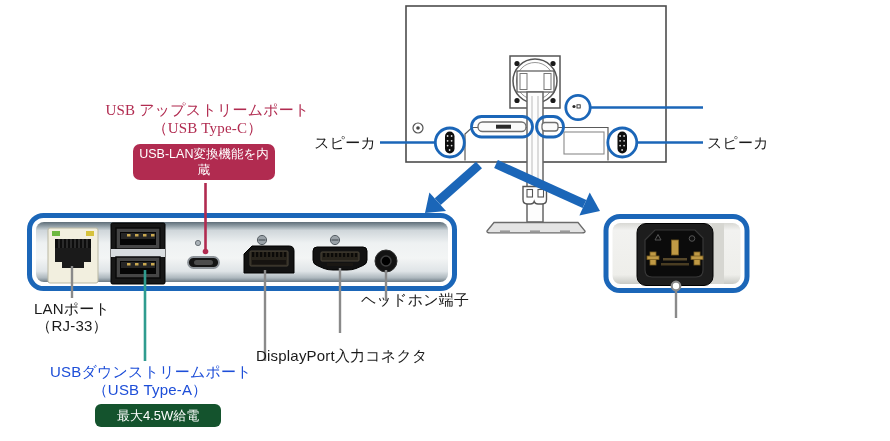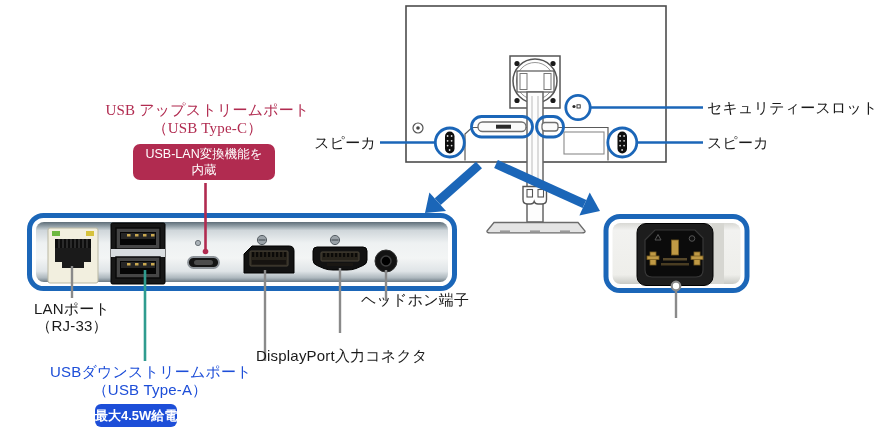--- a/index.html
+++ b/index.html
@@ -13,25 +13,25 @@
     white-space:nowrap;letter-spacing:0.2px;
   }
   .center{text-align:center;}
   .crimson{color:#b12b50;font-family:Liberation Serif, serif;}
   .teal{color:#1d4ed8;}
   .badge{
     position:absolute;color:#fff;text-align:center;box-sizing:border-box;
   }
   .crimson-badge{
     background:#b12b50;font-size:12.5px;line-height:16px;
-    padding:2px 7px;border-radius:7px;
+    padding:2px 1px;border-radius:7px;
   }
   .teal-badge{
-    background:#1d4ed8;font-size:13px;line-height:19px;
-    padding:2px 0;border-radius:6px;white-space:nowrap;font-weight:bold;
+    background:#14532d;font-size:13px;line-height:19px;
+    padding:2px 22px;border-radius:6px;white-space:nowrap;
   }
 </style>
 </head>
 <body>
 
 <div class="stage">
 
 <svg width="890" height="441" viewBox="0 0 890 441">
   <defs>
     <linearGradient id="panelGrad" x1="0" y1="0" x2="0" y2="1">
@@ -273,21 +273,20 @@
 
 <div class="lbl crimson center" style="left:105px;top:101px;width:205px">
   <div>USB アップストリームポート</div>
   <div>（USB Type-C）</div>
 </div>
 
 <div class="badge crimson-badge" style="left:133px;top:144px;width:142px">
   <div>USB-LAN変換機能を内蔵</div>
 </div>
 
-<div class="lbl" style="left:707px;top:99px">セキュリティースロット</div>
 
 <div class="lbl" style="left:707px;top:134px">スピーカ</div>
 
 <div class="lbl" style="left:314px;top:134px;width:62px;text-align:right">スピーカ</div>
 
 <div class="lbl center" style="left:30px;top:300px;width:84px;line-height:17px">
   <div>LANポート</div>
   <div>（RJ-33）</div>
 </div>
 

